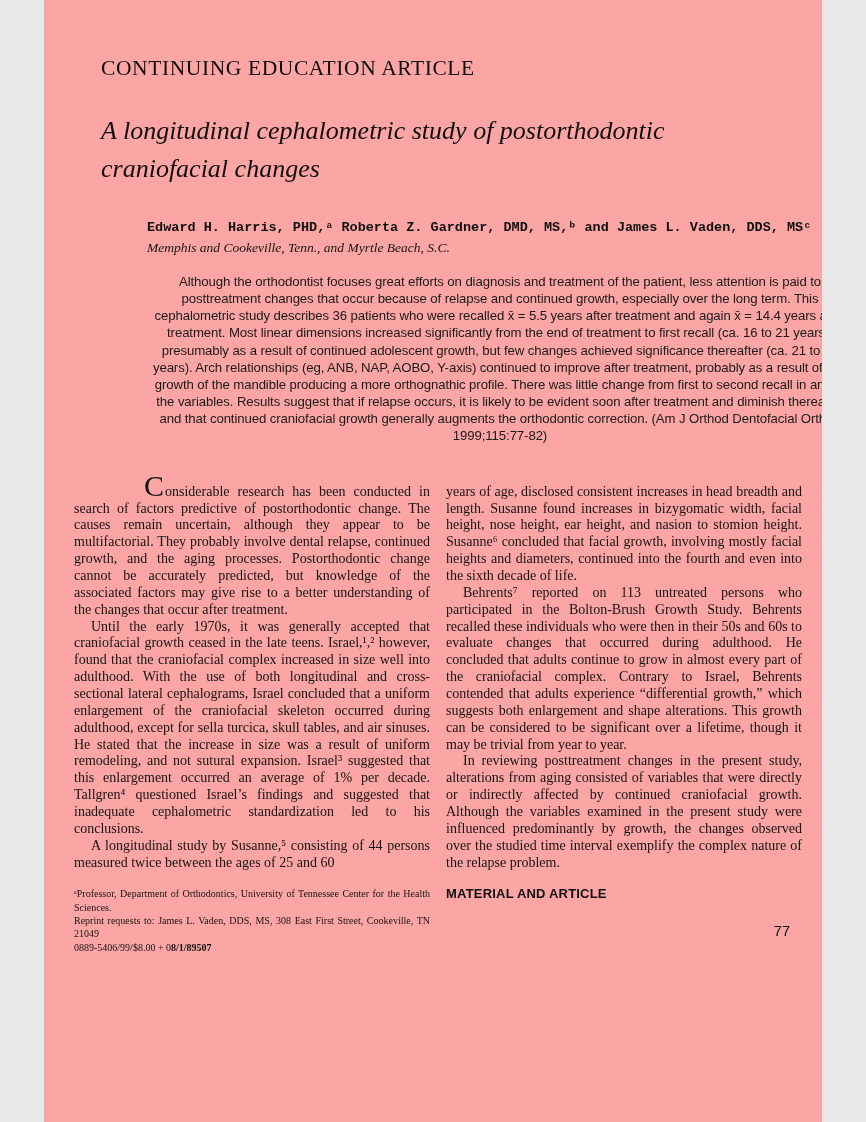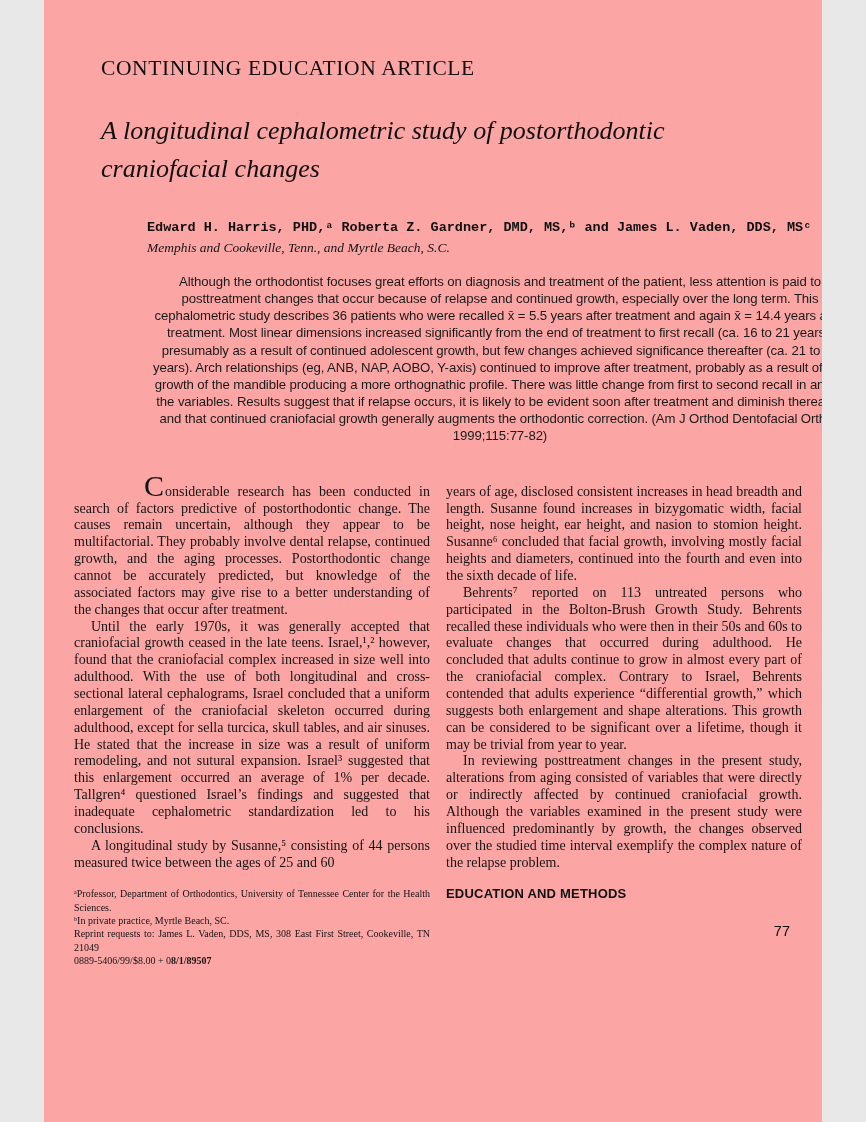--- a/index.html
+++ b/index.html
@@ -115,29 +115,28 @@
 
   <div class="columns">
 
     <div class="col">
       <p class="para dropcap-para"><span class="dropcap">C</span><span>onsiderable research has been conducted in search of factors predictive of postorthodontic change. The causes remain uncertain, although they appear to be multifactorial. They probably involve dental relapse, continued growth, and the aging processes. Postorthodontic change cannot be accurately predicted, but knowledge of the associated factors may give rise to a better understanding of the changes that occur after treatment.</span></p>
       <p class="para indent">Until the early 1970s, it was generally accepted that craniofacial growth ceased in the late teens. Israel,¹,² however, found that the craniofacial complex increased in size well into adulthood. With the use of both longitudinal and cross-sectional lateral cephalograms, Israel concluded that a uniform enlargement of the craniofacial skeleton occurred during adulthood, except for sella turcica, skull tables, and air sinuses. He stated that the increase in size was a result of uniform remodeling, and not sutural expansion. Israel³ suggested that this enlargement occurred an average of 1% per decade. Tallgren⁴ questioned Israel’s findings and suggested that inadequate cephalometric standardization led to his conclusions.</p>
       <p class="para indent">A longitudinal study by Susanne,⁵ consisting of 44 persons measured twice between the ages of 25 and 60</p>
 
       <div class="footnotes">
         <p class="fn">ᵃProfessor, Department of Orthodontics, University of Tennessee Center for the Health Sciences.</p>
-        <p class="fn">ᵇIn private practice, Myrtle Beach, SC.</p>
         <p class="fn">Reprint requests to: James L. Vaden, DDS, MS, 308 East First Street, Cookeville, TN 21049</p>
         <p class="fn"><span>0889-5406/99/$8.00 + 0</span><span class="fn-id">8/1/89507</span></p>
       </div>
     </div>
 
     <div class="col">
       <p class="para">years of age, disclosed consistent increases in head breadth and length. Susanne found increases in bizygomatic width, facial height, nose height, ear height, and nasion to stomion height. Susanne⁶ concluded that facial growth, involving mostly facial heights and diameters, continued into the fourth and even into the sixth decade of life.</p>
       <p class="para indent">Behrents⁷ reported on 113 untreated persons who participated in the Bolton-Brush Growth Study. Behrents recalled these individuals who were then in their 50s and 60s to evaluate changes that occurred during adulthood. He concluded that adults continue to grow in almost every part of the craniofacial complex. Contrary to Israel, Behrents contended that adults experience “differential growth,” which suggests both enlargement and shape alterations. This growth can be considered to be significant over a lifetime, though it may be trivial from year to year.</p>
       <p class="para indent">In reviewing posttreatment changes in the present study, alterations from aging consisted of variables that were directly or indirectly affected by continued craniofacial growth. Although the variables examined in the present study were influenced predominantly by growth, the changes observed over the studied time interval exemplify the complex nature of the relapse problem.</p>
-      <h2 class="methods-heading">EDUCATION AND METHODS</h2>
+      <h2 class="methods-heading">MATERIAL AND ARTICLE</h2>
       <div class="pagenum">77</div>
     </div>
 
   </div>
 
 </div>
 
 </body></html>

